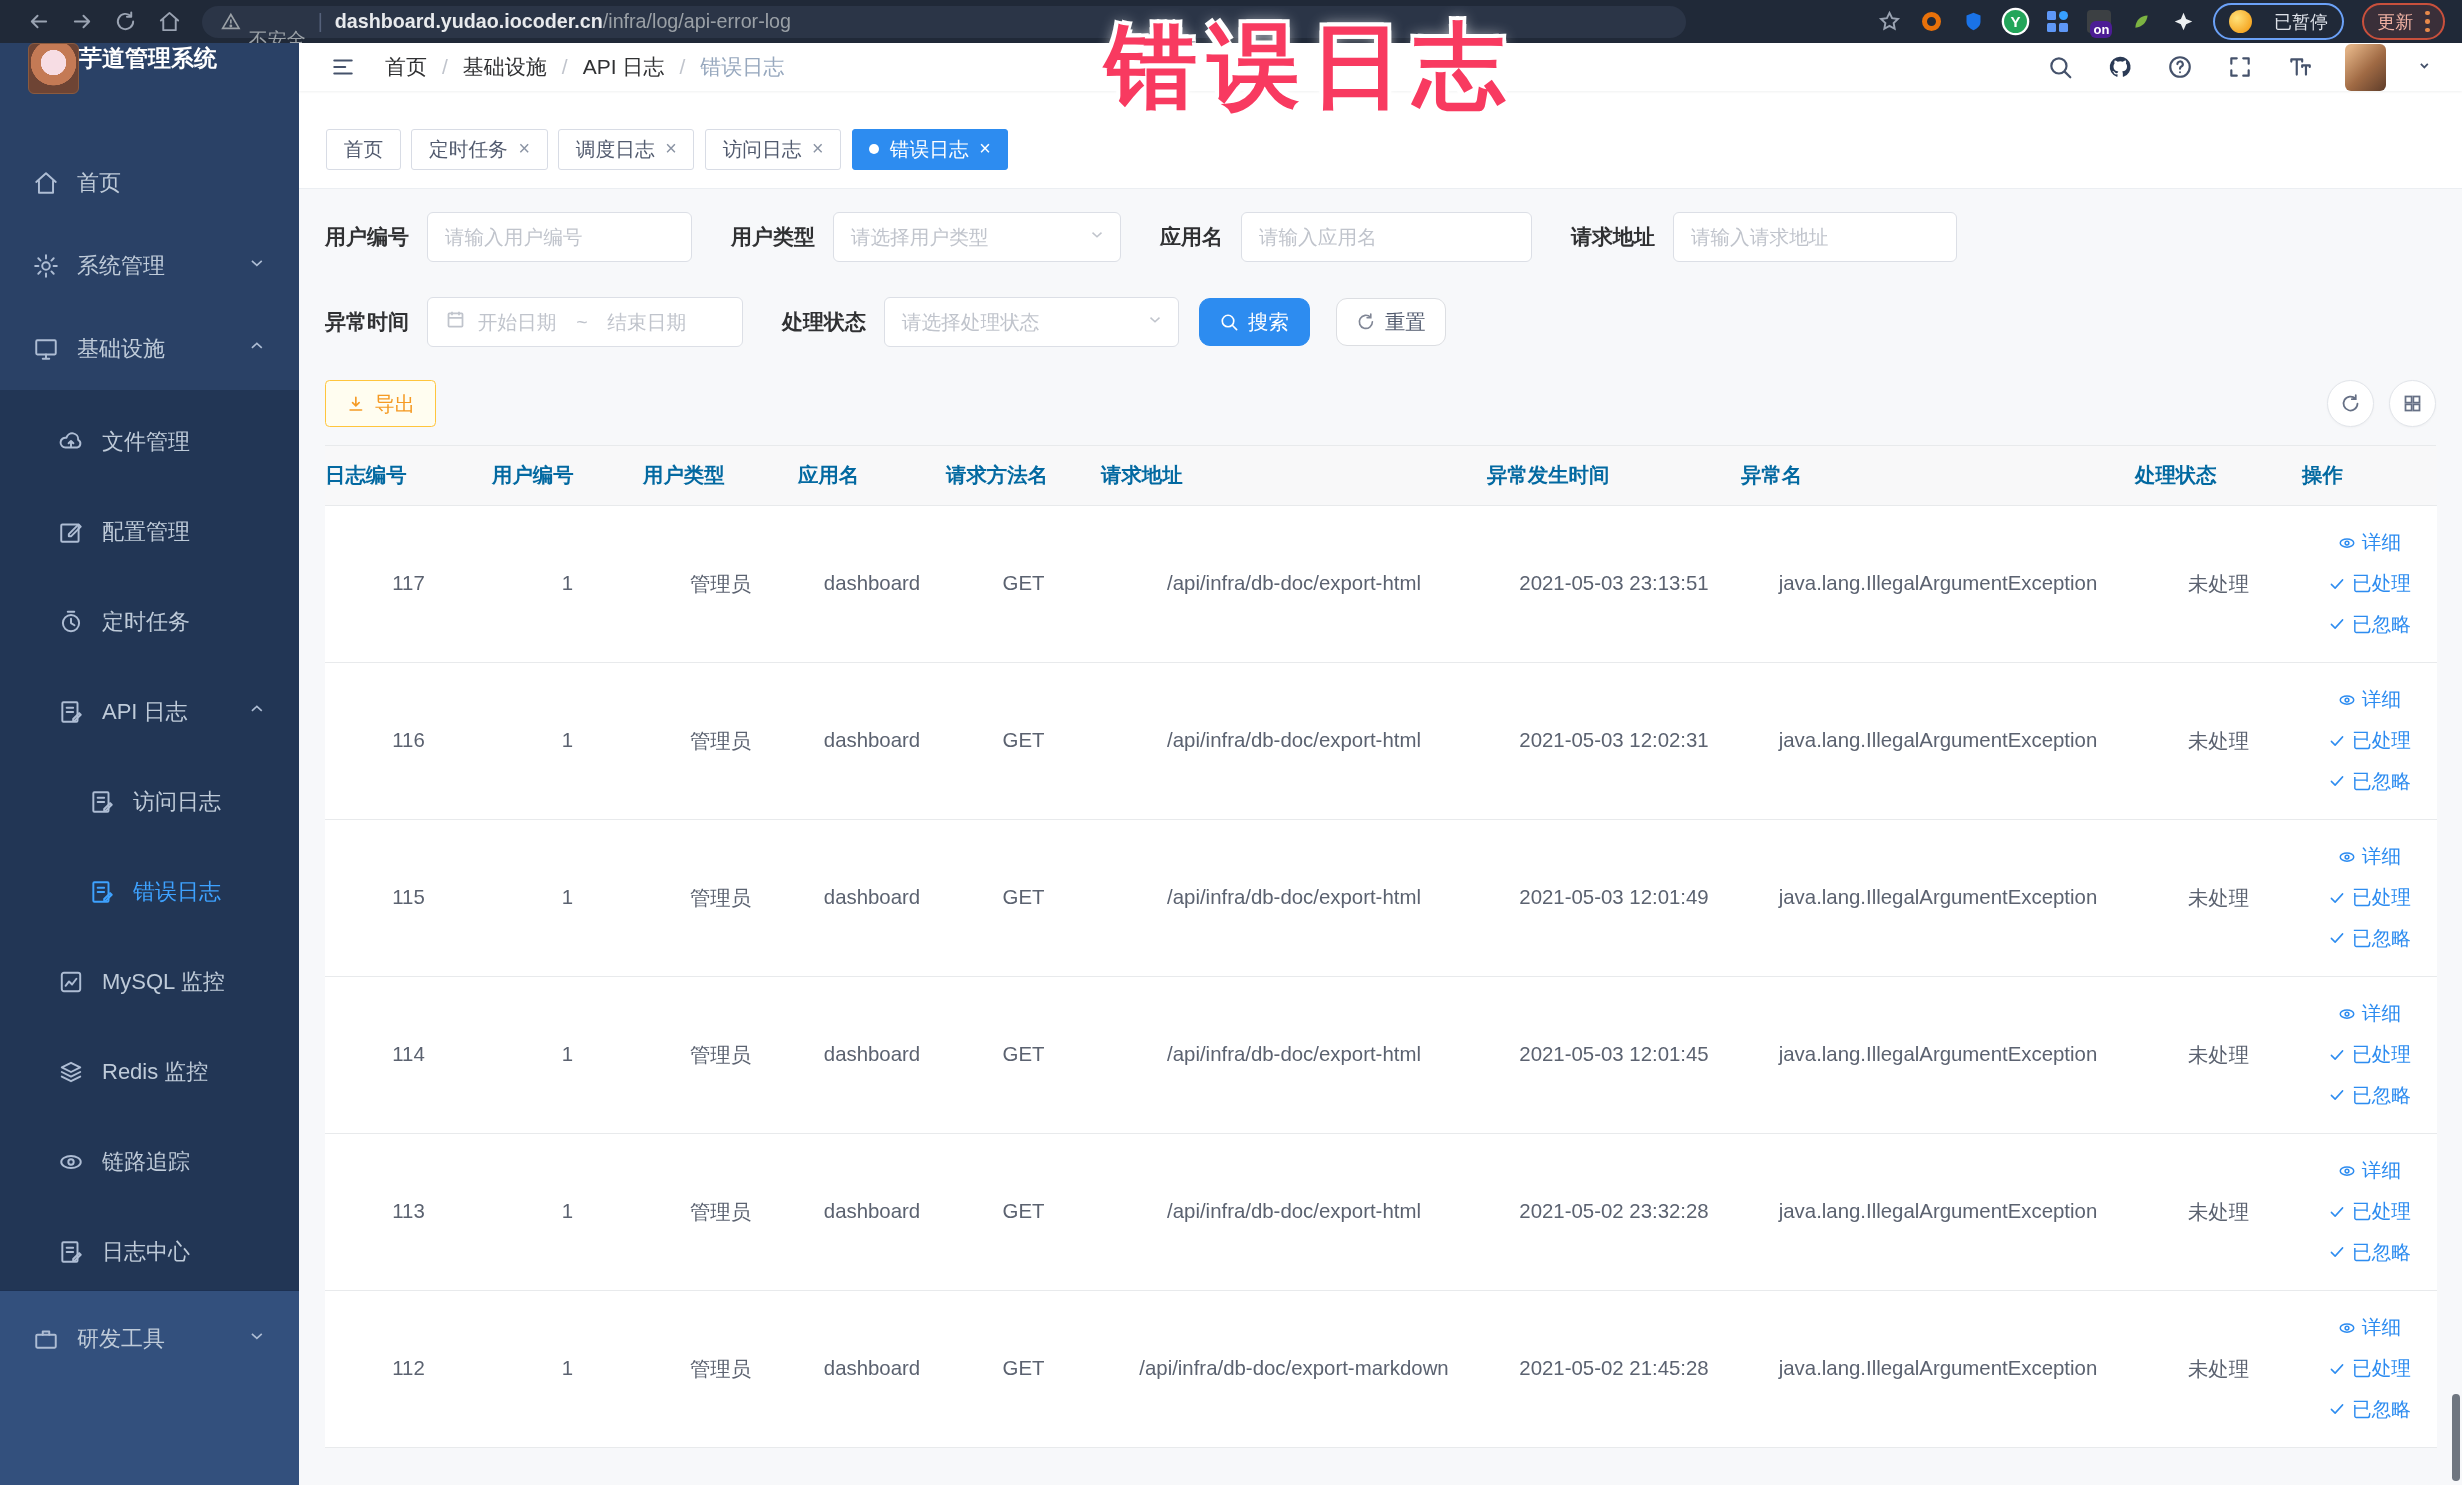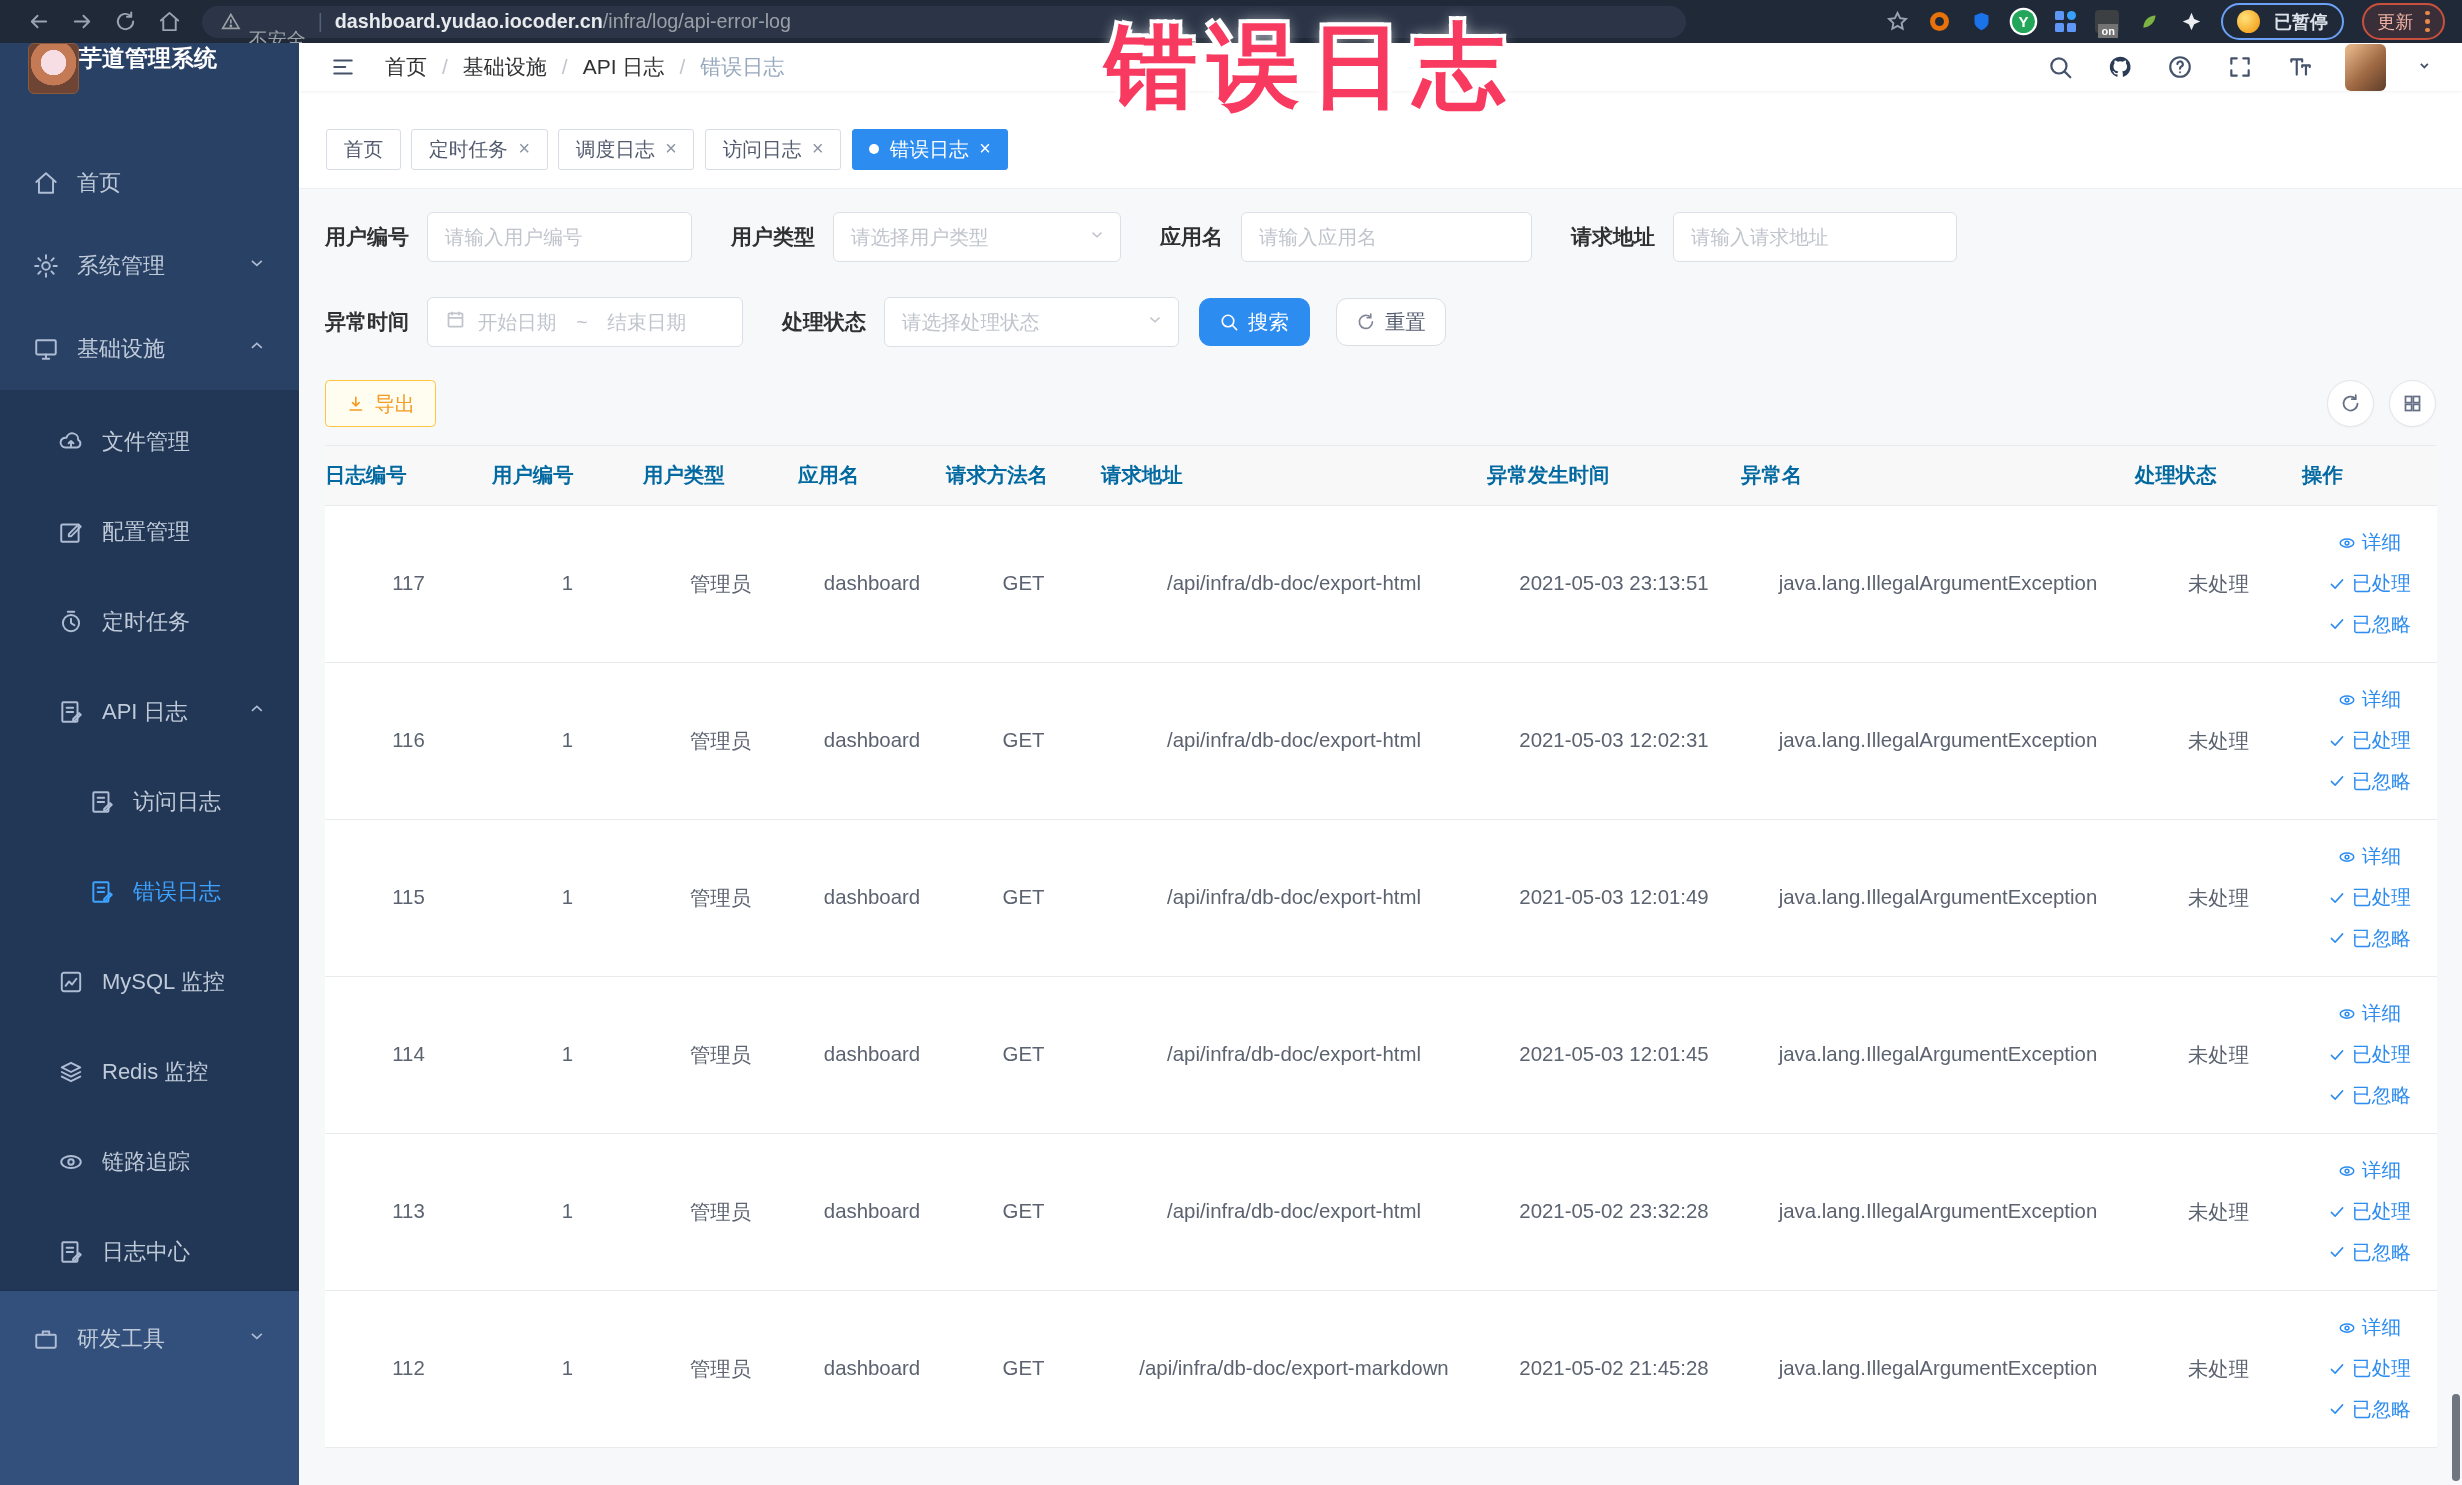--- a/index.html
+++ b/index.html
@@ -18,24 +18,24 @@
   .url-path { color:#9aa0a6; font-size:19.7px; }
   .ext-area { margin-left:auto; display:flex; align-items:center; gap:18px; }
   .ext { width:24px; height:24px; display:flex; align-items:center; justify-content:center; flex-shrink:0; }
   .star-ic svg { width:23px; height:23px; stroke:#9aa3b2; fill:none; stroke-width:2; }
   .ext-donut { width:19.7px; height:19.7px; border:5.3px solid #e8710a; border-radius:50%; }
   .ext-shield svg { width:21px; height:21px; }
   .ext-green { width:23px; height:23px; border-radius:50%; background:#23a55a; color:#fff; font-size:15px; font-weight:700; display:flex; align-items:center; justify-content:center; box-shadow:0 0 0 2.3px #fff; }
   .ext-grid { width:21px; height:21px; display:grid; grid-template-columns:1fr 1fr; gap:2.3px; }
   .ext-grid i { background:#5e97f6; border-radius:1.5px; } .ext-grid i:nth-child(2){ background:#37a0ff; border-radius:50%; }
   .ext-on { width:26px; height:23px; background:#3c4043; border-radius:3.8px; position:relative; }
-  .ext-on em { position:absolute; bottom:-4.5px; left:3px; background:#737373; color:#fff; font-style:normal; font-size:11px; font-weight:700; padding:0.8px 3px; border-radius:0; }
+  .ext-on em { position:absolute; bottom:-4.5px; left:3px; background:#4c1d95; color:#fff; font-style:normal; font-size:13px; font-weight:700; padding:0.8px 3px; border-radius:6px; }
   .ext-leaf svg { width:21px; height:21px; }
   .ext-pin svg { width:21px; height:21px; }
-  .pause-pill { display:flex; align-items:center; gap:14px; border:2.3px solid #6ba1f7; border-radius:19px; padding:4.5px 13.6px;font-weight:bold; }
+  .pause-pill { display:flex; align-items:center; gap:22px; border:2.3px solid #6ba1f7; border-radius:19px; padding:4.5px 13.6px; }
   .pause-emoji { width:23px; height:23px; border-radius:50%; background:radial-gradient(circle at 35% 35%, #ffe27a, #f5a623 75%); }
   .pause-text { color:#dfe3ea; font-size:18px; white-space:nowrap; }
   .update-pill { display:flex; align-items:center; gap:12px; border:2.3px solid #c9503c; background:rgba(201,80,60,.16); border-radius:19px; padding:4.5px 13.6px; }
   .update-text { color:#f2b3a4; font-size:18px; white-space:nowrap; }
   .dots { display:flex; flex-direction:column; gap:3.8px; }
   .dots i { width:4.5px; height:4.5px; border-radius:50%; background:#e8894a; }
 
   
   .app { display:flex; height:1443px; }
 

